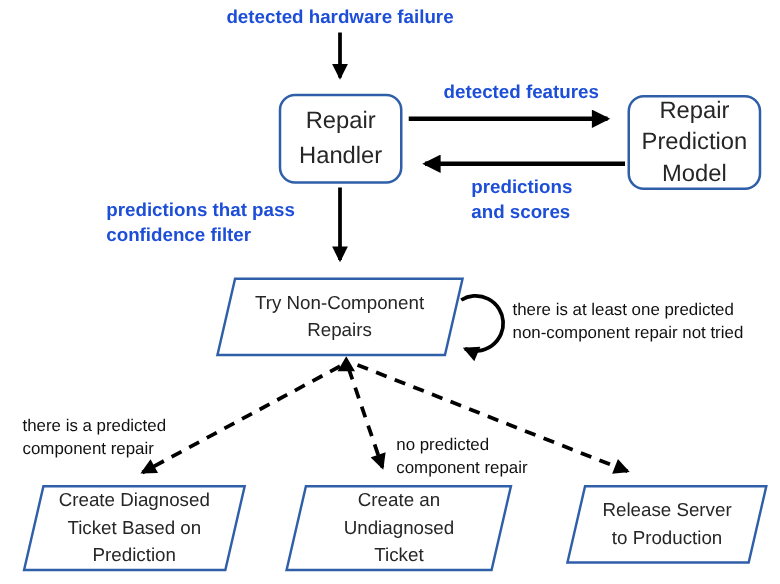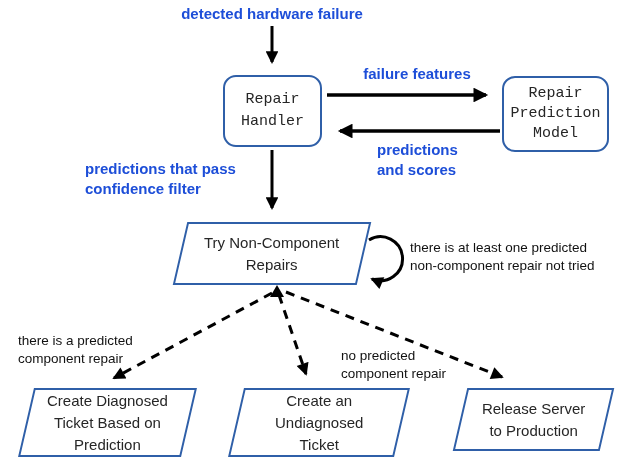--- a/index.html
+++ b/index.html
@@ -20,23 +20,22 @@
   .ahead{fill:var(--arrow);}
 
   .rbox{
     position:absolute;
     box-sizing:border-box;
     border:2.5px solid var(--node-border);
     border-radius:13px;
     background:#ffffff;
     display:flex;align-items:center;justify-content:center;
     text-align:center;
-    font-size:15px;line-height:1.45;color:var(--text);
+    font-size:19px;line-height:1.45;color:var(--text);
     white-space:pre-line;
-    font-family:Liberation Mono, monospace;
   }
   .para{
     position:absolute;
     box-sizing:border-box;
     border:2px solid var(--node-border);
     background:#ffffff;
     transform:skewX(-13deg);
     display:flex;align-items:center;justify-content:center;
   }
   .para-text{
@@ -109,25 +108,25 @@
     <div class="para-text">Create an
 Undiagnosed
 Ticket</div>
   </div>
 
   <div class="para" style="left:460px;top:388px;width:147px;height:63px;">
     <div class="para-text">Release Server
 to Production</div>
   </div>
 
-  <div class="lbl-bold center" style="left:347px;top:64px;width:140px;">failure features</div>
+  <div class="lbl-bold center" style="left:347px;top:64px;width:140px;">detected features</div>
   <div class="lbl-bold" style="left:377px;top:140px;">predictions
 and scores</div>
   <div class="lbl-bold" style="left:85px;top:159px;">predictions that pass
 confidence filter</div>
   <div class="lbl" style="left:410px;top:239px;width:212px;">there is at least one predicted
 non-component repair not tried</div>
   <div class="lbl" style="left:18px;top:332px;">there is a predicted
 component repair</div>
-  <div class="lbl" style="left:317px;top:347px;margin-left:24px;">no predicted
+  <div class="lbl" style="left:317px;top:347px;">no predicted
 component repair</div>
 
 </div>
 
 </body></html>

